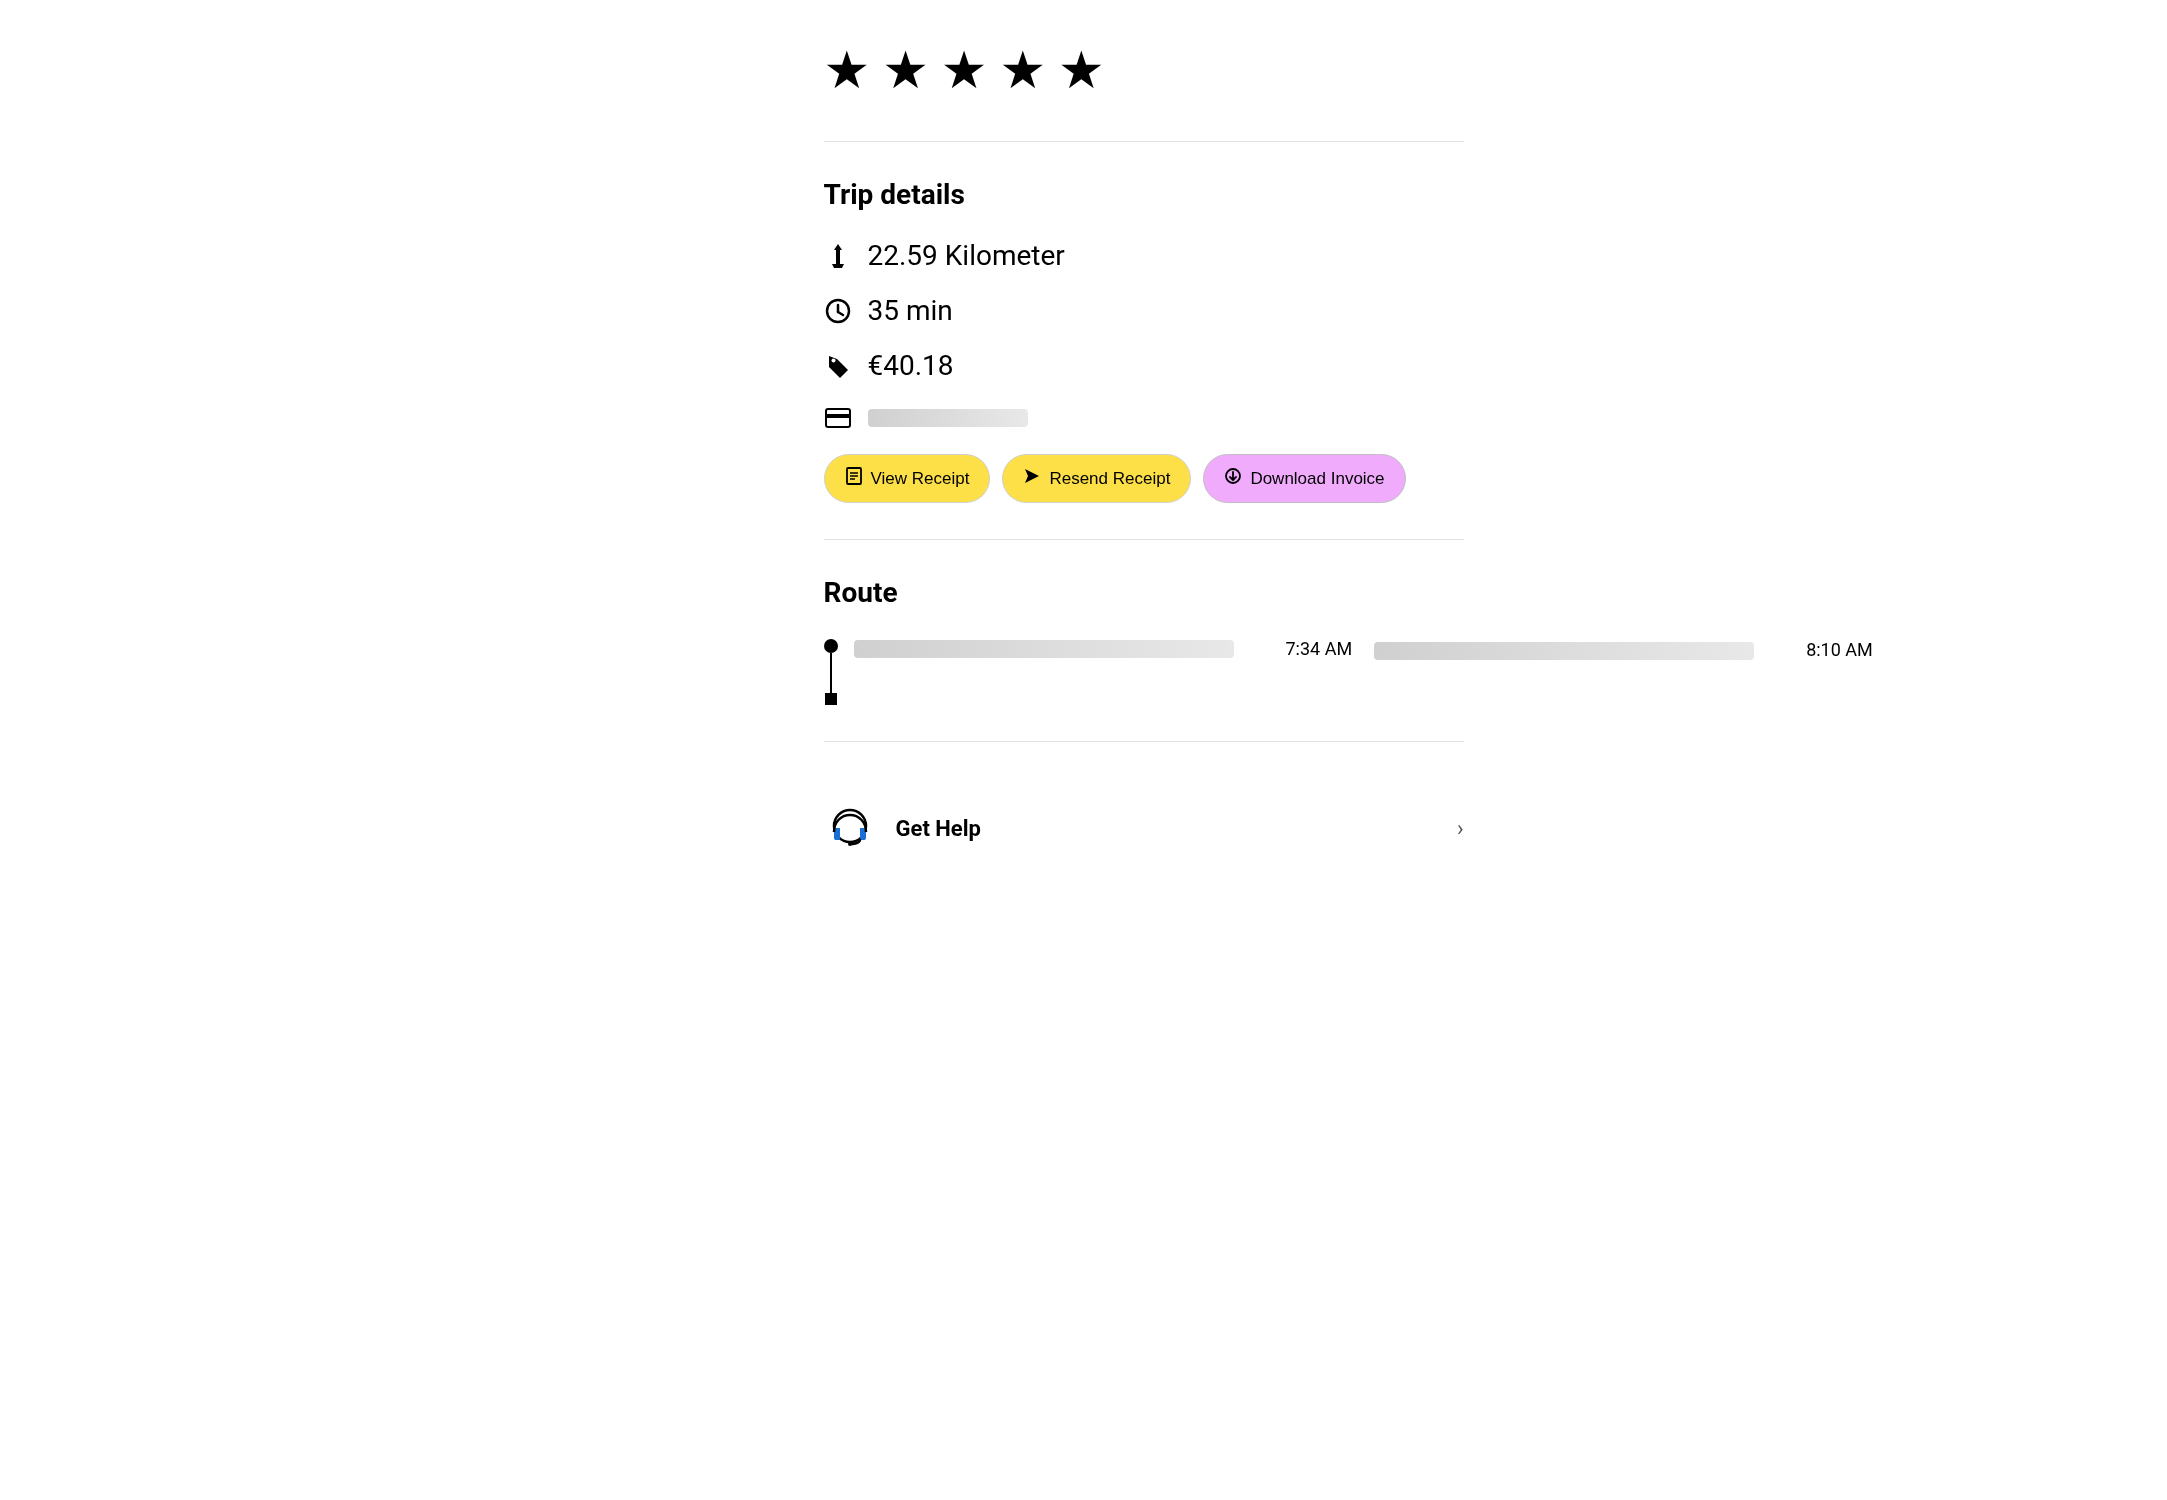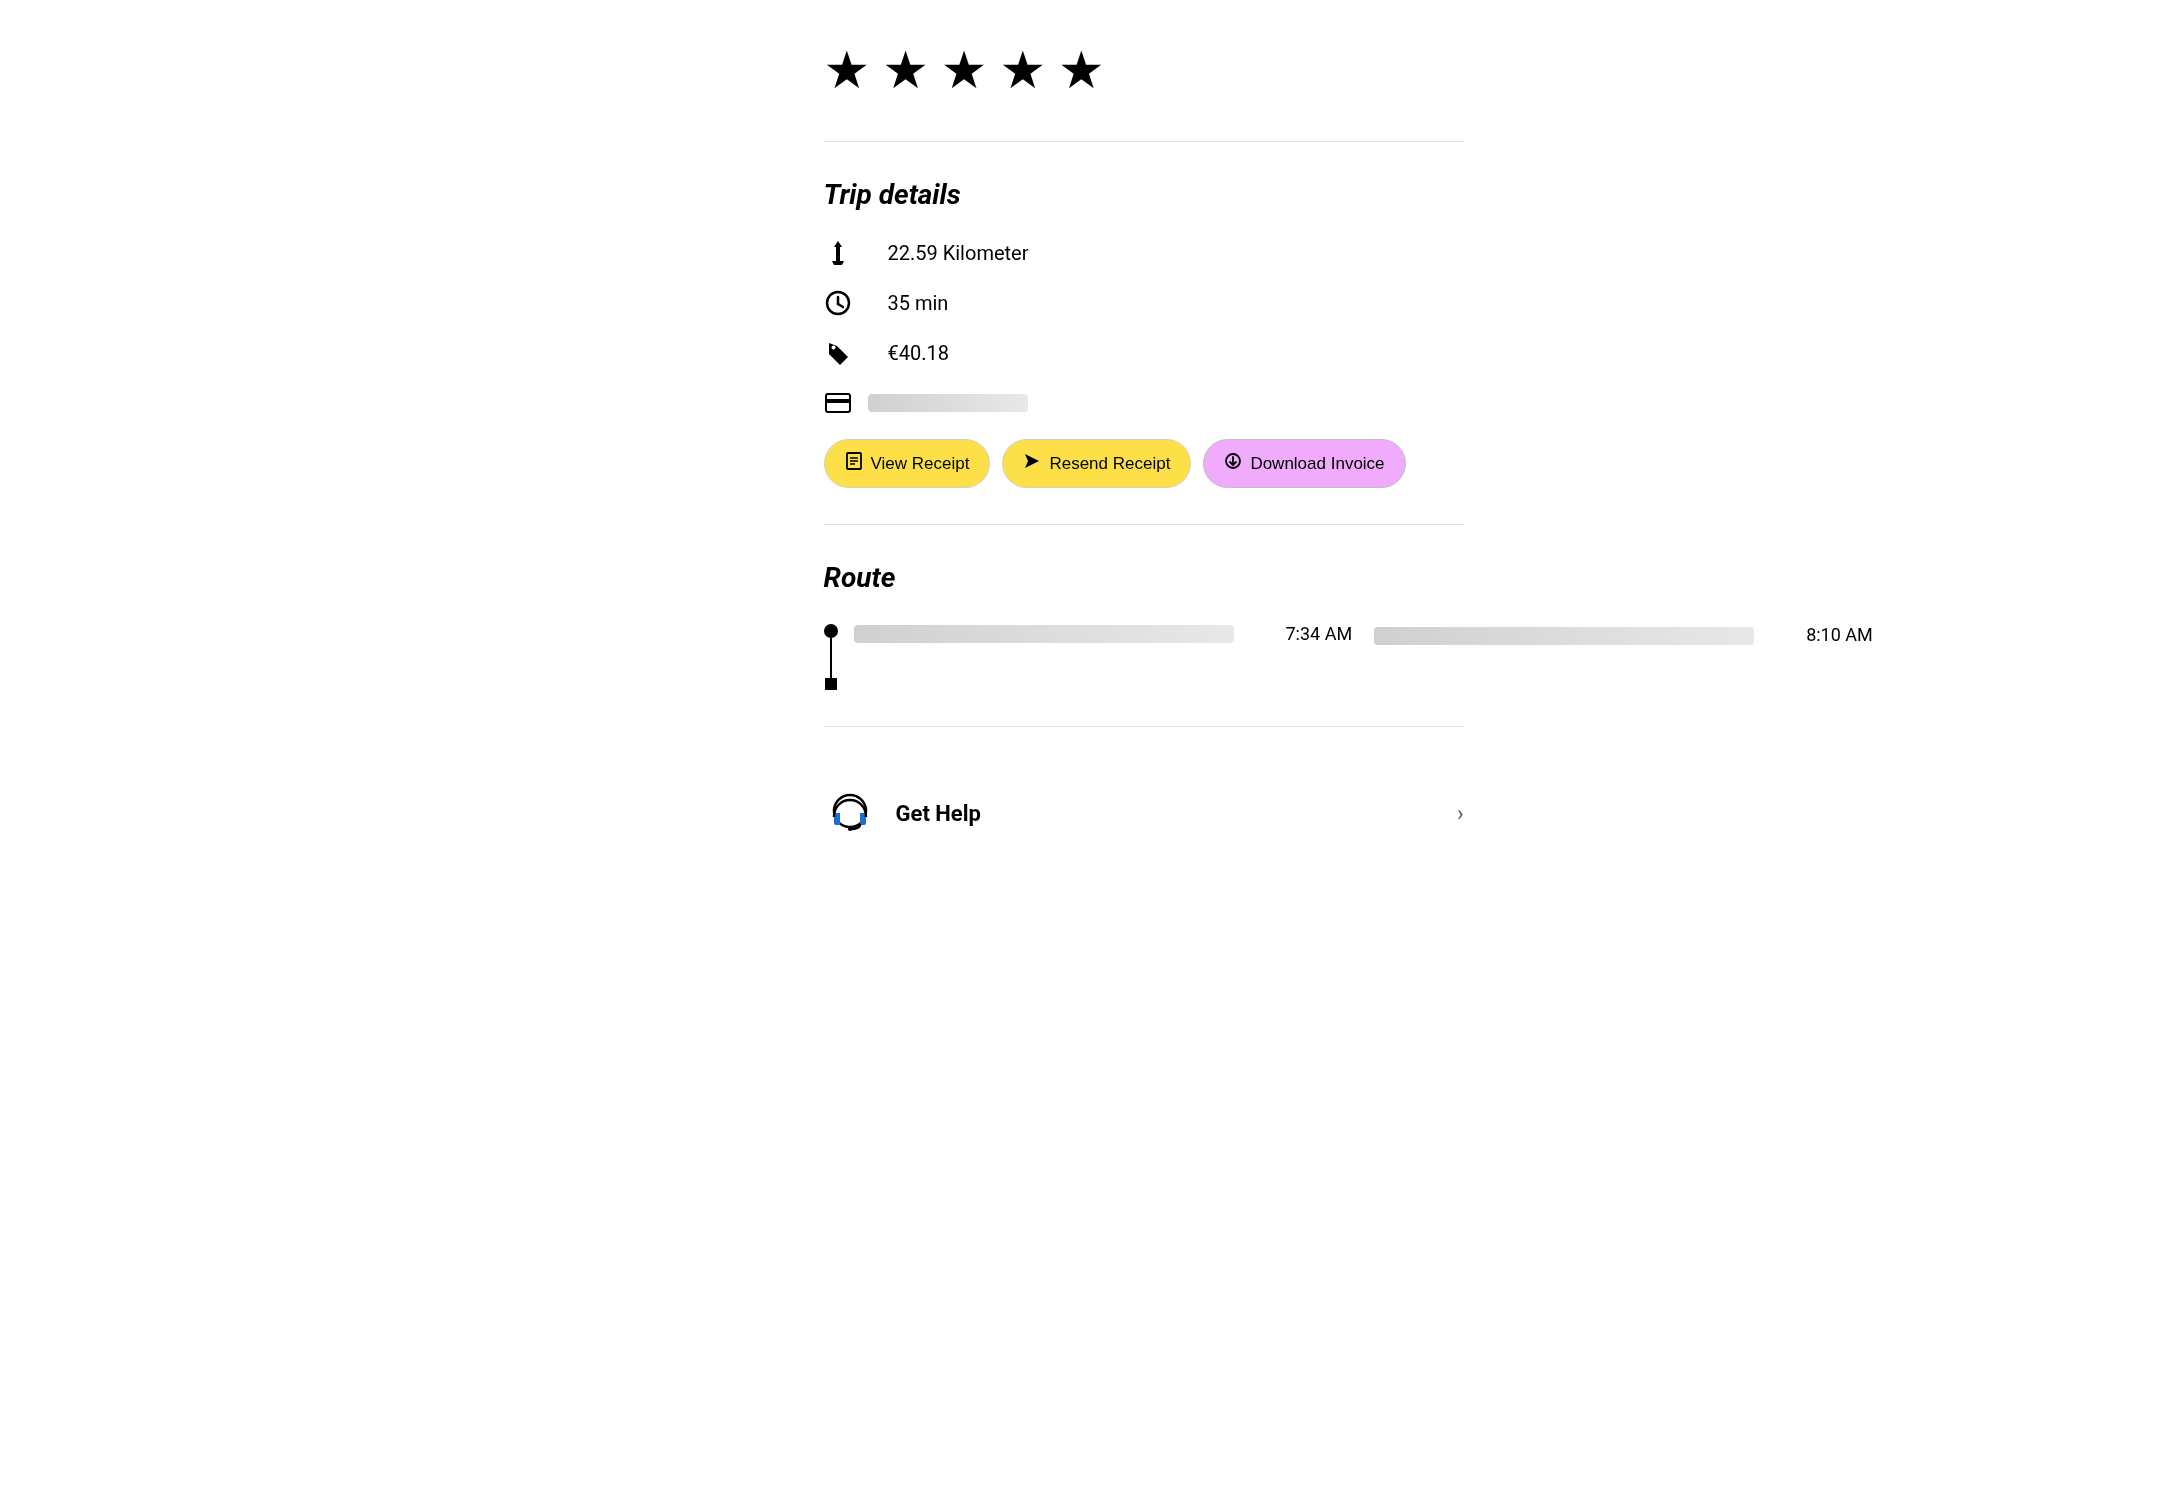--- a/index.html
+++ b/index.html
@@ -37,21 +37,20 @@
       height: 1px;
       background: #e0e0e0;
       margin: 0 0 36px 0;
     }
 
     .section-title {
       font-size: 28px;
       font-weight: 700;
       margin-bottom: 28px;
       color: #000000;
-      font-style: italic;
     }
 
     .trip-details-section {
       margin-bottom: 36px;
     }
 
     .detail-row {
       display: flex;
       align-items: center;
       gap: 16px;
@@ -61,23 +60,22 @@
     .detail-icon {
       width: 28px;
       height: 28px;
       display: flex;
       align-items: center;
       justify-content: center;
       flex-shrink: 0;
     }
 
     .detail-text {
-      font-size: 20px;
-      color: #000000;
-      margin-left: 20px;
+      font-size: 28px;
+      color: #000000;
     }
 
     .redacted-bar {
       height: 18px;
       border-radius: 4px;
       background: linear-gradient(90deg, #d0d0d0, #e8e8e8, #d0d0d0);
       background-size: 200% 100%;
     }
 
     .redacted-short {

